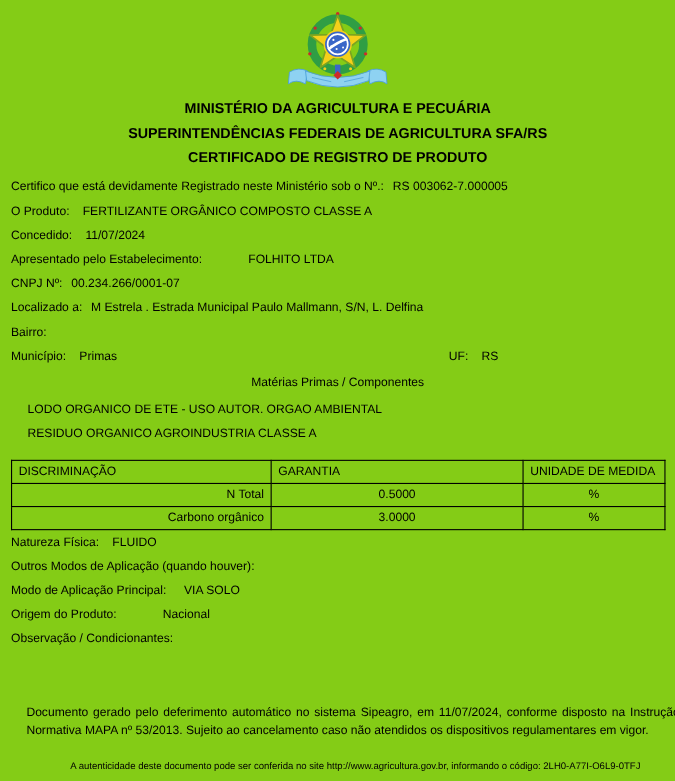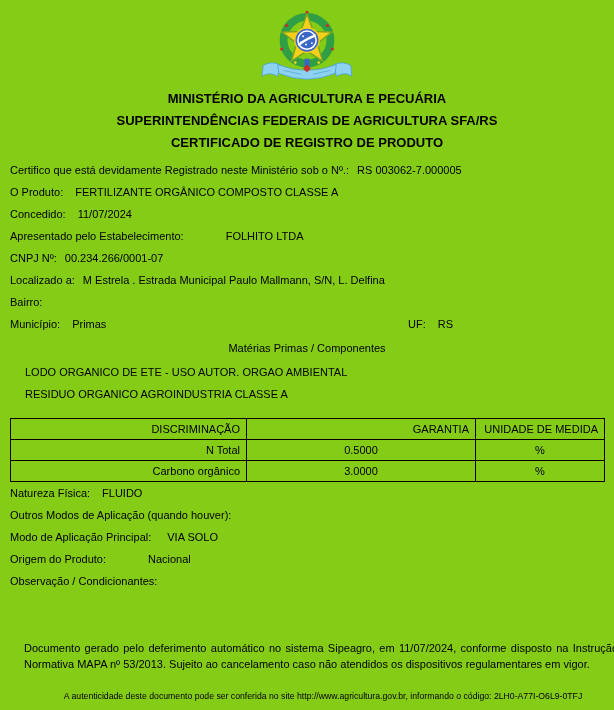--- a/index.html
+++ b/index.html
@@ -47,21 +47,21 @@
   table.garantias th, table.garantias td{
     border:1px solid #000;
     height:20px;
     font-weight:normal;
     font-size:11px;
     padding:0 6px;
   }
   col.c1{width:236px;}
   col.c2{width:229px;}
   col.c3{width:129px;}
-  th{text-align:right;}
+  th{text-align:left;}
   td.left{text-align:right;}
   td.center{text-align:center;}
   .footer-par{
     position:absolute;
     left:24px;top:641px;width:594px;
     font-size:11px;line-height:15.5px;
     text-align:justify;
   }
   .auth-line{
     position:absolute;

